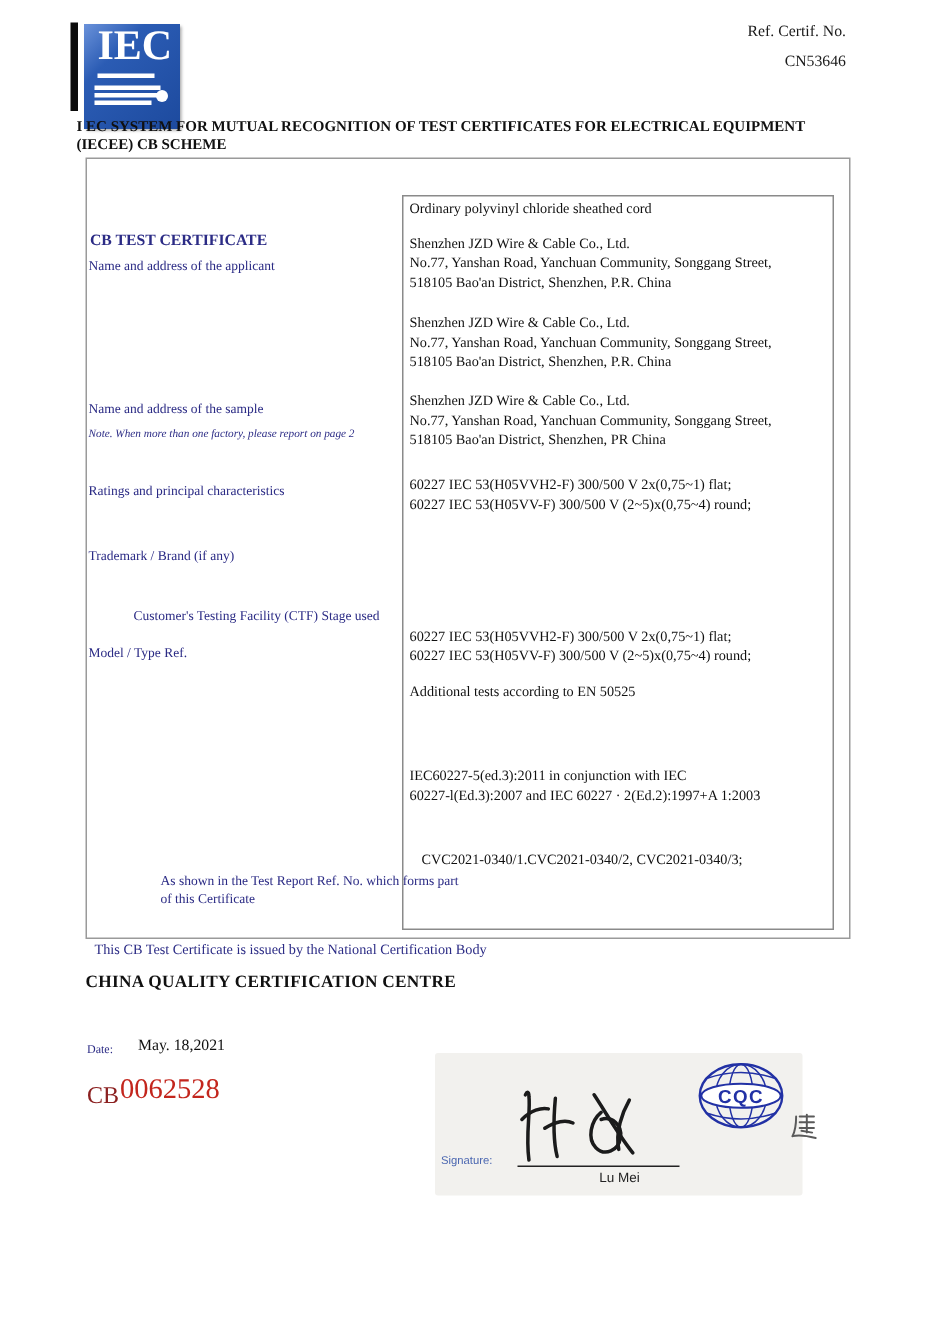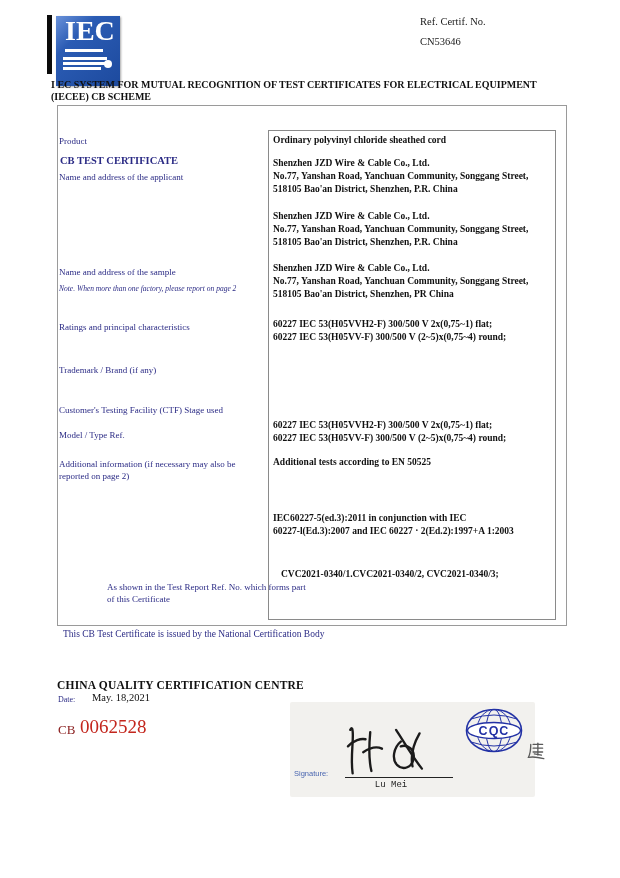--- a/index.html
+++ b/index.html
@@ -11,47 +11,47 @@
 
   
   .black-bar { left:47px; top:15px; width:5px; height:59px; background:#0b0b0b; }
   .iec-logo { left:56px; top:16px; width:64px; height:70px;
     background:linear-gradient(135deg,#6a92da 0%, #2b5cb4 30%, #1d4a9e 100%);
     box-shadow:1px 1px 2px rgba(0,0,0,.35);font-family:Liberation Serif, serif; }
   .iec-text { left:9px; top:-1px; color:#fff; font-weight:bold; font-size:28px; letter-spacing:0px; }
   .iec-underline { left:9px; top:33px; width:38px; height:2.5px; background:#fff; }
   .iec-line { left:7px; width:44px; height:2.5px; background:#fff; }
   .iec-dot { left:48px; top:44px; width:8px; height:8px; border-radius:50%; background:#fff; }
-  .ref-block { left:420px; top:16px; width:160px; text-align:left; font-size:10.5px; color:#1a1a1a; }
+  .ref-block { left:404px; top:16px; width:160px; text-align:right; font-size:10.5px; color:#1a1a1a; }
   .ref-number { margin-top:9px; }
   .scheme-line { left:51px; top:79px; width:525px; font-weight:bold; font-size:10px; line-height:1.18; color:#101010; }
 
   
   .outer-box { left:57px; top:105px; width:508px; height:519px; border:1px solid #9a9a9a; background:#fff; }
   .cert-title { left:60px; top:107px; font-weight:bold; font-size:10.5px; color:#2b2b85;margin-top:48px; }
   .value-box { left:268px; top:130px; width:286px; height:488px; border:1px solid #8a8a8a; background:#fff; }
   .row-label { left:59px; width:208px; font-size:9px; line-height:1.3; color:#2b2b85; }
   .row-note  { left:59px; width:210px; font-size:7.5px; font-style:italic; color:#2b2b85; }
-  .row-value { left:273px; width:276px; font-size:9.5px; line-height:1.38; color:#101010; white-space:pre-line;font-weight:bold; }
+  .row-value { left:273px; width:276px; font-size:9.5px; line-height:1.38; color:#101010; white-space:pre-line; }
   .issued-line { left:63px; top:629px; font-size:9.5px; color:#2b2b85; }
 
   
-  .ncb-name { left:57px; top:649px; font-weight:bold; font-size:11.5px; letter-spacing:.2px; color:#101010;margin-top:30px; }
+  .ncb-name { left:57px; top:649px; font-weight:bold; font-size:11.5px; letter-spacing:.2px; color:#101010; }
   .ncb-contact { left:57px; top:665px; width:555px; font-size:8.4px; color:#222; }
   .date-label { left:58px; top:695px; font-size:8px; color:#2b2b85; }
   .date-value { left:92px; top:692px; font-size:10.5px; color:#101010; }
-  .cb-prefix { left:58px; top:722px; font-size:13px; color:#8b2020; }
+  .cb-prefix { left:58px; top:722px; font-size:16px; color:#8b2020; }
   .cb-number { left:80px; top:716px; font-size:19px; color:#c3261d; }
 
   
   .scan-patch { left:290px; top:702px; width:245px; height:95px; background:#f2f1ee; border-radius:2px; }
   .sig-script { left:338px; top:724px; }
   .sig-label { left:294px; top:769px; font-family:"Liberation Sans",sans-serif; font-size:7.5px; color:#4a66b0; }
   .sig-line { left:345px; top:777px; width:108px; height:1px; background:#222; }
-  .sig-name { left:337px; top:780px; width:108px; text-align:center; font-family:Liberation Mono, monospace; font-size:9px; color:#222; }
+  .sig-name { left:359px; top:780px; width:108px; text-align:center; font-family:Liberation Sans, sans-serif; font-size:9px; color:#222; }
   .cqc-stamp { left:464px; top:707px; }
   .jian-char { left:526px; top:742px; }
 </style>
 </head>
 <body>
 
 <div class="page">
 
   <div class="abs black-bar"></div>
   <div class="abs iec-logo">
@@ -65,21 +65,20 @@
   <div class="abs ref-block">
     <div>Ref. Certif. No.</div>
     <div class="ref-number">CN53646</div>
   </div>
   <div class="abs scheme-line">I EC SYSTEM FOR MUTUAL RECOGNITION OF TEST CERTIFICATES FOR ELECTRICAL EQUIPMENT (IECEE) CB SCHEME</div>
 
   <div class="abs outer-box"></div>
   <div class="abs cert-title">CB TEST CERTIFICATE</div>
   <div class="abs value-box"></div>
 
-  <div class="abs row-label" style="top:136px;">Product</div>
   <div class="abs row-value" style="top:134px;">Ordinary polyvinyl chloride sheathed cord</div>
 
   <div class="abs row-label" style="top:172px;">Name and address of the applicant</div>
   <div class="abs row-value" style="top:157px;">Shenzhen JZD Wire &amp; Cable Co., Ltd.
 No.77, Yanshan Road, Yanchuan Community, Songgang Street,
 518105 Bao'an District, Shenzhen, P.R. China</div>
 
   <div class="abs row-value" style="top:210px;">Shenzhen JZD Wire &amp; Cable Co., Ltd.
 No.77, Yanshan Road, Yanchuan Community, Songgang Street,
 518105 Bao'an District, Shenzhen, P.R. China</div>
@@ -89,27 +88,26 @@
   <div class="abs row-value" style="top:262px;">Shenzhen JZD Wire &amp; Cable Co., Ltd.
 No.77, Yanshan Road, Yanchuan Community, Songgang Street,
 518105 Bao'an District, Shenzhen, PR China</div>
 
   <div class="abs row-label" style="top:322px;">Ratings and principal characteristics</div>
   <div class="abs row-value" style="top:318px;">60227 IEC 53(H05VVH2-F) 300/500 V 2x(0,75~1) flat;
 60227 IEC 53(H05VV-F) 300/500 V (2~5)x(0,75~4) round;</div>
 
   <div class="abs row-label" style="top:365px;">Trademark / Brand (if any)</div>
 
-  <div class="abs row-label" style="top:405px;">Customer's Testing Facility (CTF) Stage used</div>
+  <div class="abs row-label" style="top:405px;padding-left:30px;">Customer's Testing Facility (CTF) Stage used</div>
 
   <div class="abs row-label" style="top:430px;">Model / Type Ref.</div>
   <div class="abs row-value" style="top:419px;">60227 IEC 53(H05VVH2-F) 300/500 V 2x(0,75~1) flat;
 60227 IEC 53(H05VV-F) 300/500 V (2~5)x(0,75~4) round;</div>
 
-  <div class="abs row-label" style="top:459px;">Additional information (if necessary may also be reported on page 2)</div>
   <div class="abs row-value" style="top:456px;">Additional tests according to EN 50525</div>
 
   <div class="abs row-value" style="top:512px;">IEC60227-5(ed.3):2011 in conjunction with IEC
 60227-l(Ed.3):2007 and IEC 60227 · 2(Ed.2):1997+A 1:2003</div>
 
   <div class="abs row-label" style="top:582px;padding-left:48px;">As shown in the Test Report Ref. No. which forms part of this Certificate</div>
   <div class="abs row-value" style="top:568px; padding-left:8px;">CVC2021-0340/1.CVC2021-0340/2, CVC2021-0340/3;</div>
 
   <div class="abs issued-line">This CB Test Certificate is issued by the National Certification Body</div>
 

